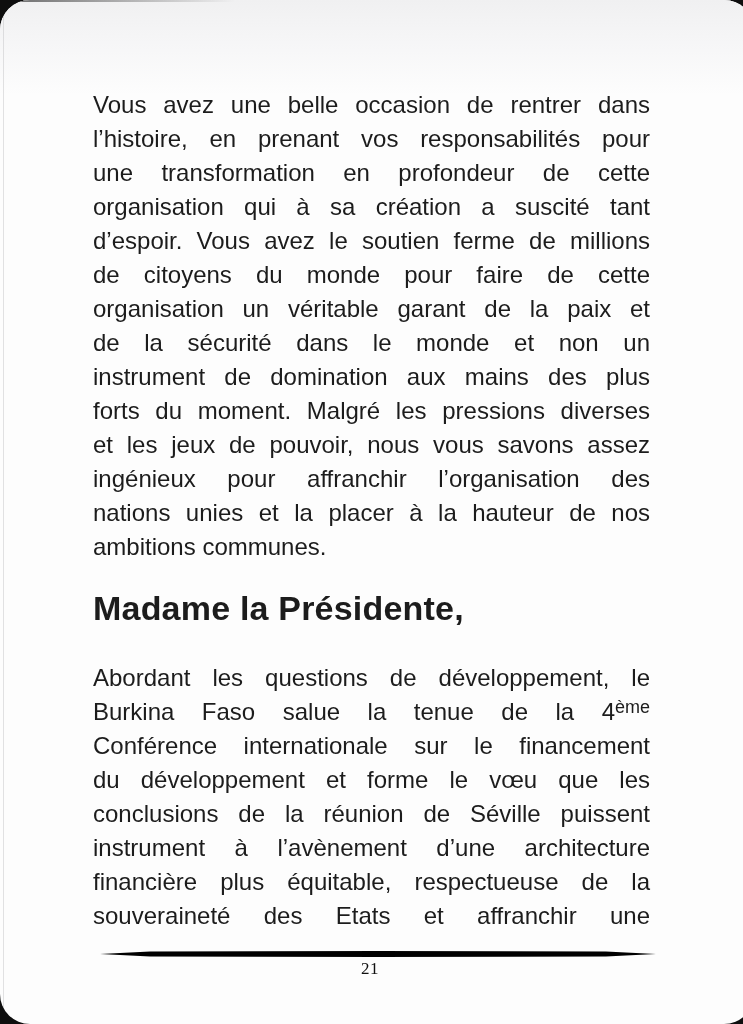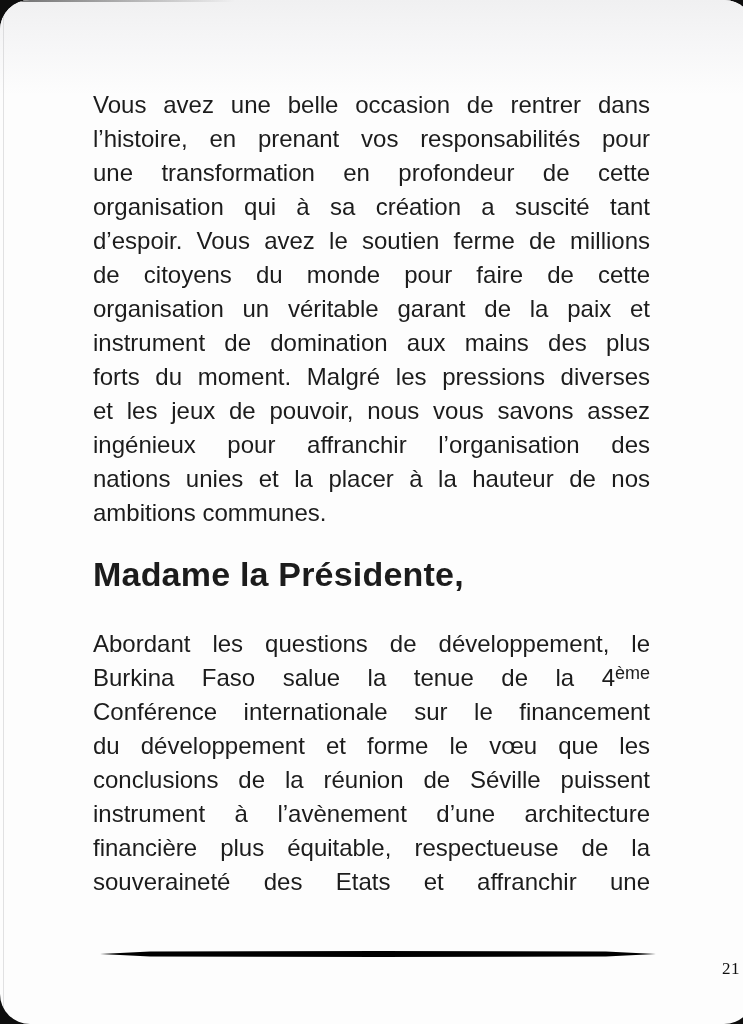--- a/index.html
+++ b/index.html
@@ -86,21 +86,21 @@
     width: 556px;
     height: 6px;
     background: #000;
     clip-path: polygon(0 48%, 9% 8%, 50% 0, 91% 8%, 100% 48%, 100% 52%, 91% 92%, 50% 100%, 9% 92%, 0 52%);
   }
   .page-number {
     position: absolute;
     top: 959px;
     left: 0;
     width: 740px;
-    text-align: right;
+    text-align: center;
     font-family: "Liberation Serif", serif;
     font-size: 17px;
     color: #101010;
     letter-spacing: .5px;
   }
 </style>
 </head>
 <body>
 
 <div class="canvas">
@@ -111,20 +111,21 @@
 
   <div class="content">
       <div class="para body">
         <div class="line">Vous avez une belle occasion de rentrer dans</div>
         <div class="line">l’histoire, en prenant vos responsabilités pour</div>
         <div class="line">une transformation en profondeur de cette</div>
         <div class="line">organisation qui à sa création a suscité tant</div>
         <div class="line">d’espoir. Vous avez le soutien ferme de millions</div>
         <div class="line">de citoyens du monde pour faire de cette</div>
         <div class="line">organisation un véritable garant de la paix et</div>
+        <div class="line">de la sécurité dans le monde et non un</div>
         <div class="line">instrument de domination aux mains des plus</div>
         <div class="line">forts du moment. Malgré les pressions diverses</div>
         <div class="line">et les jeux de pouvoir, nous vous savons assez</div>
         <div class="line">ingénieux pour affranchir l’organisation des</div>
         <div class="line">nations unies et la placer à la hauteur de nos</div>
         <div class="line free">ambitions communes.</div>
       </div>
       <div class="para heading">
         <div class="line free">Madame la Présidente,</div>
       </div>

